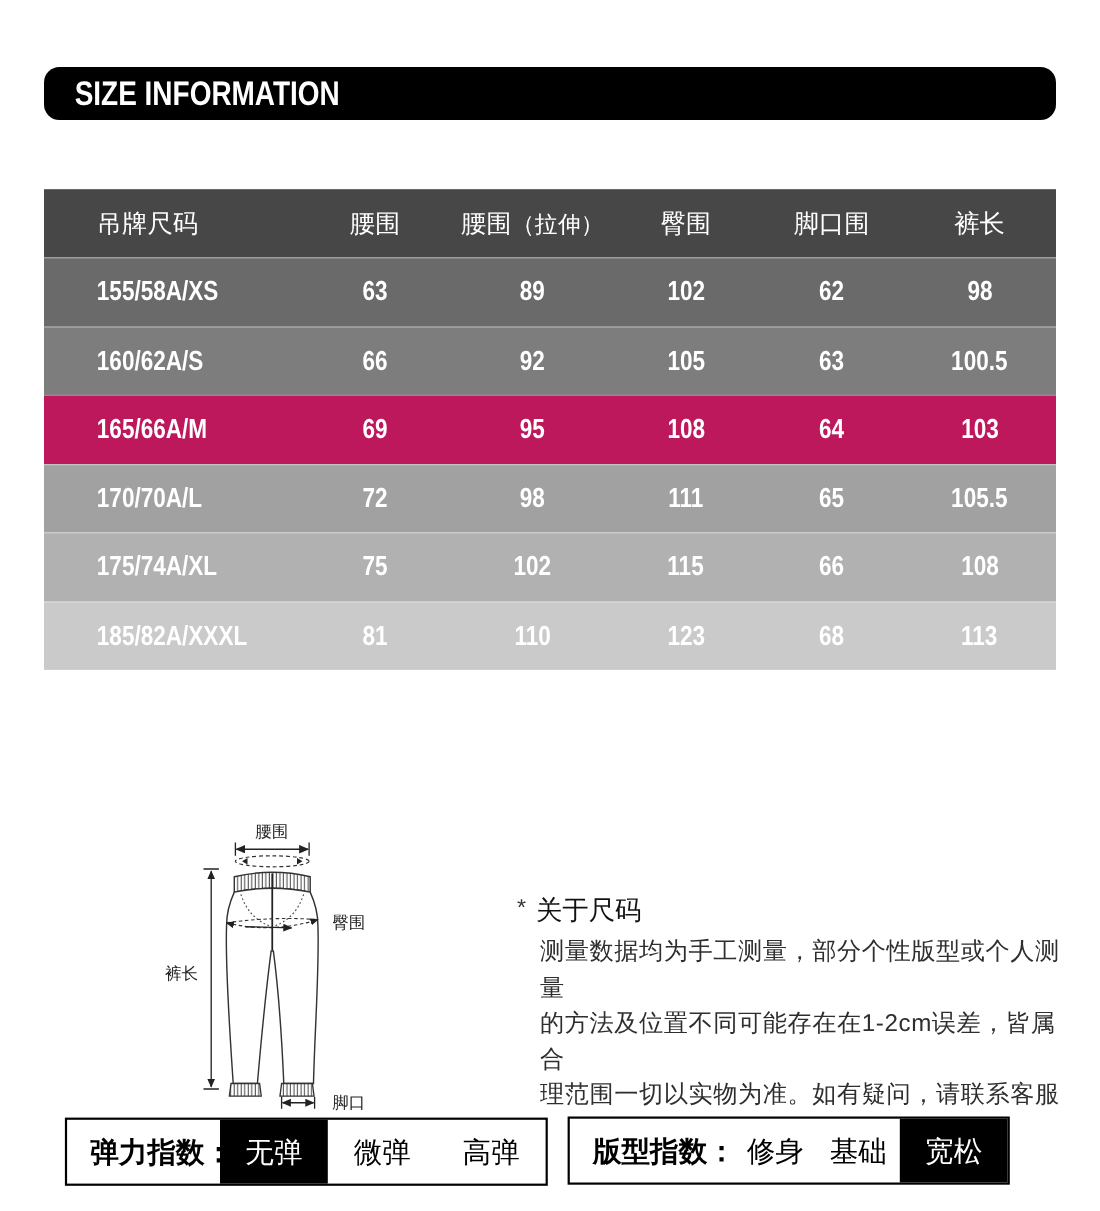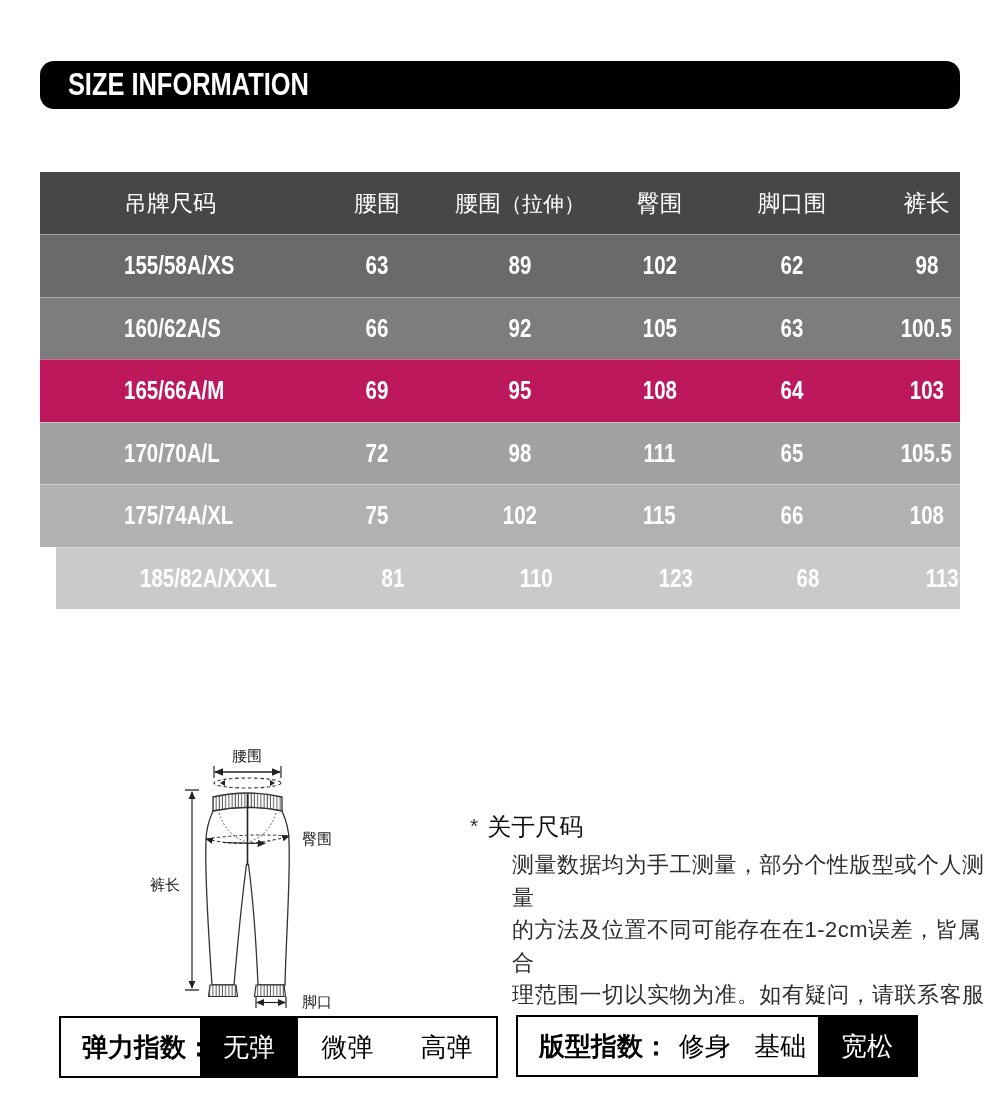--- a/index.html
+++ b/index.html
@@ -8,40 +8,40 @@
 
   
   .title-bar { position:absolute; left:40px; top:61px; width:920px; height:48px;
     background:#000; border-radius:14px; display:flex; align-items:center; }
   .title-bar .txt { color:#fff; font-size:31px; font-weight:700; letter-spacing:0px;
     padding-left:34px; transform:scaleX(0.82); transform-origin:left center; white-space:nowrap; }
 
   
   .size-table { position:absolute; left:40px; top:172px; width:920px; color:#fff; }
   .t-row { display:grid; grid-template-columns:230px 142px 144px 135px 130px 139px;
-    height:62.5px; align-items:center; border-top:1px solid rgba(255,255,255,0.35);padding-left:36px; }
+    height:62.5px; align-items:center; border-top:1px solid rgba(255,255,255,0.35); }
   .t-row.head { height:62px; border-top:none; }
   .t-cell { text-align:center; font-size:25px; font-weight:700; }
   .t-cell.first { text-align:left; padding-left:48px; }
   .t-row.head .t-cell { font-weight:400; font-size:23px; }
   .cond { display:inline-block; transform:scaleX(0.82); transform-origin:center; white-space:nowrap; }
   .first .cond { transform-origin:left center; }
   .hd-suffix { font-size:21px;font-family:Liberation Mono, monospace; }
 
   
   .diagram { position:absolute; left:135px; top:733px; width:270px; height:285px; }
   .diagram svg { width:100%; height:100%; display:block; }
   .diagram text { font-family:"Liberation Sans","DejaVu Sans",sans-serif; fill:#222; font-size:15px; }
 
   
   .note-title { position:absolute; left:470px; top:811px; display:flex; align-items:flex-start;
     gap:9px; font-size:24px; color:#111; }
   .note-title .star { font-size:21px; padding-top:3px; color:#333; }
   .note-body { position:absolute; left:491px; top:849px; width:480px; font-size:22px;
-    line-height:32.5px; color:#2e2e2e; letter-spacing:0.5px;margin-left:21px; }
+    line-height:32.5px; color:#2e2e2e; letter-spacing:0.5px; }
 
   
   .idx-box { position:absolute; height:62px; border:2px solid #000; background:#fff;
     display:flex; align-items:stretch; }
   .idx-box.left { left:39px; top:1016px; width:439px;margin-left:20px; }
   .idx-box.right { left:516px; top:1015px; width:402px; }
   .idx-label { display:flex; align-items:center; padding-left:21px; font-size:26px;
     font-weight:700; color:#000; white-space:nowrap; }
   .idx-box.left .idx-label { width:139px; }
   .idx-box.right .idx-label { width:149px; }
@@ -101,21 +101,21 @@
       <div class="t-cell"><span class="cond">105.5</span></div>
     </div>
     <div class="t-row" style="background-color: rgb(177, 177, 177);">
       <div class="t-cell first"><span class="cond">175/74A/XL</span></div>
       <div class="t-cell"><span class="cond">75</span></div>
       <div class="t-cell"><span class="cond">102</span></div>
       <div class="t-cell"><span class="cond">115</span></div>
       <div class="t-cell"><span class="cond">66</span></div>
       <div class="t-cell"><span class="cond">108</span></div>
     </div>
-    <div class="t-row" style="background-color: rgb(202, 202, 202); margin-left: 16px;">
+    <div class="t-row" style="background-color: rgb(202, 202, 202);">
       <div class="t-cell first"><span class="cond">185/82A/XXXL</span></div>
       <div class="t-cell"><span class="cond">81</span></div>
       <div class="t-cell"><span class="cond">110</span></div>
       <div class="t-cell"><span class="cond">123</span></div>
       <div class="t-cell"><span class="cond">68</span></div>
       <div class="t-cell"><span class="cond">113</span></div>
     </div>
   </div>
 
   <div class="diagram">

